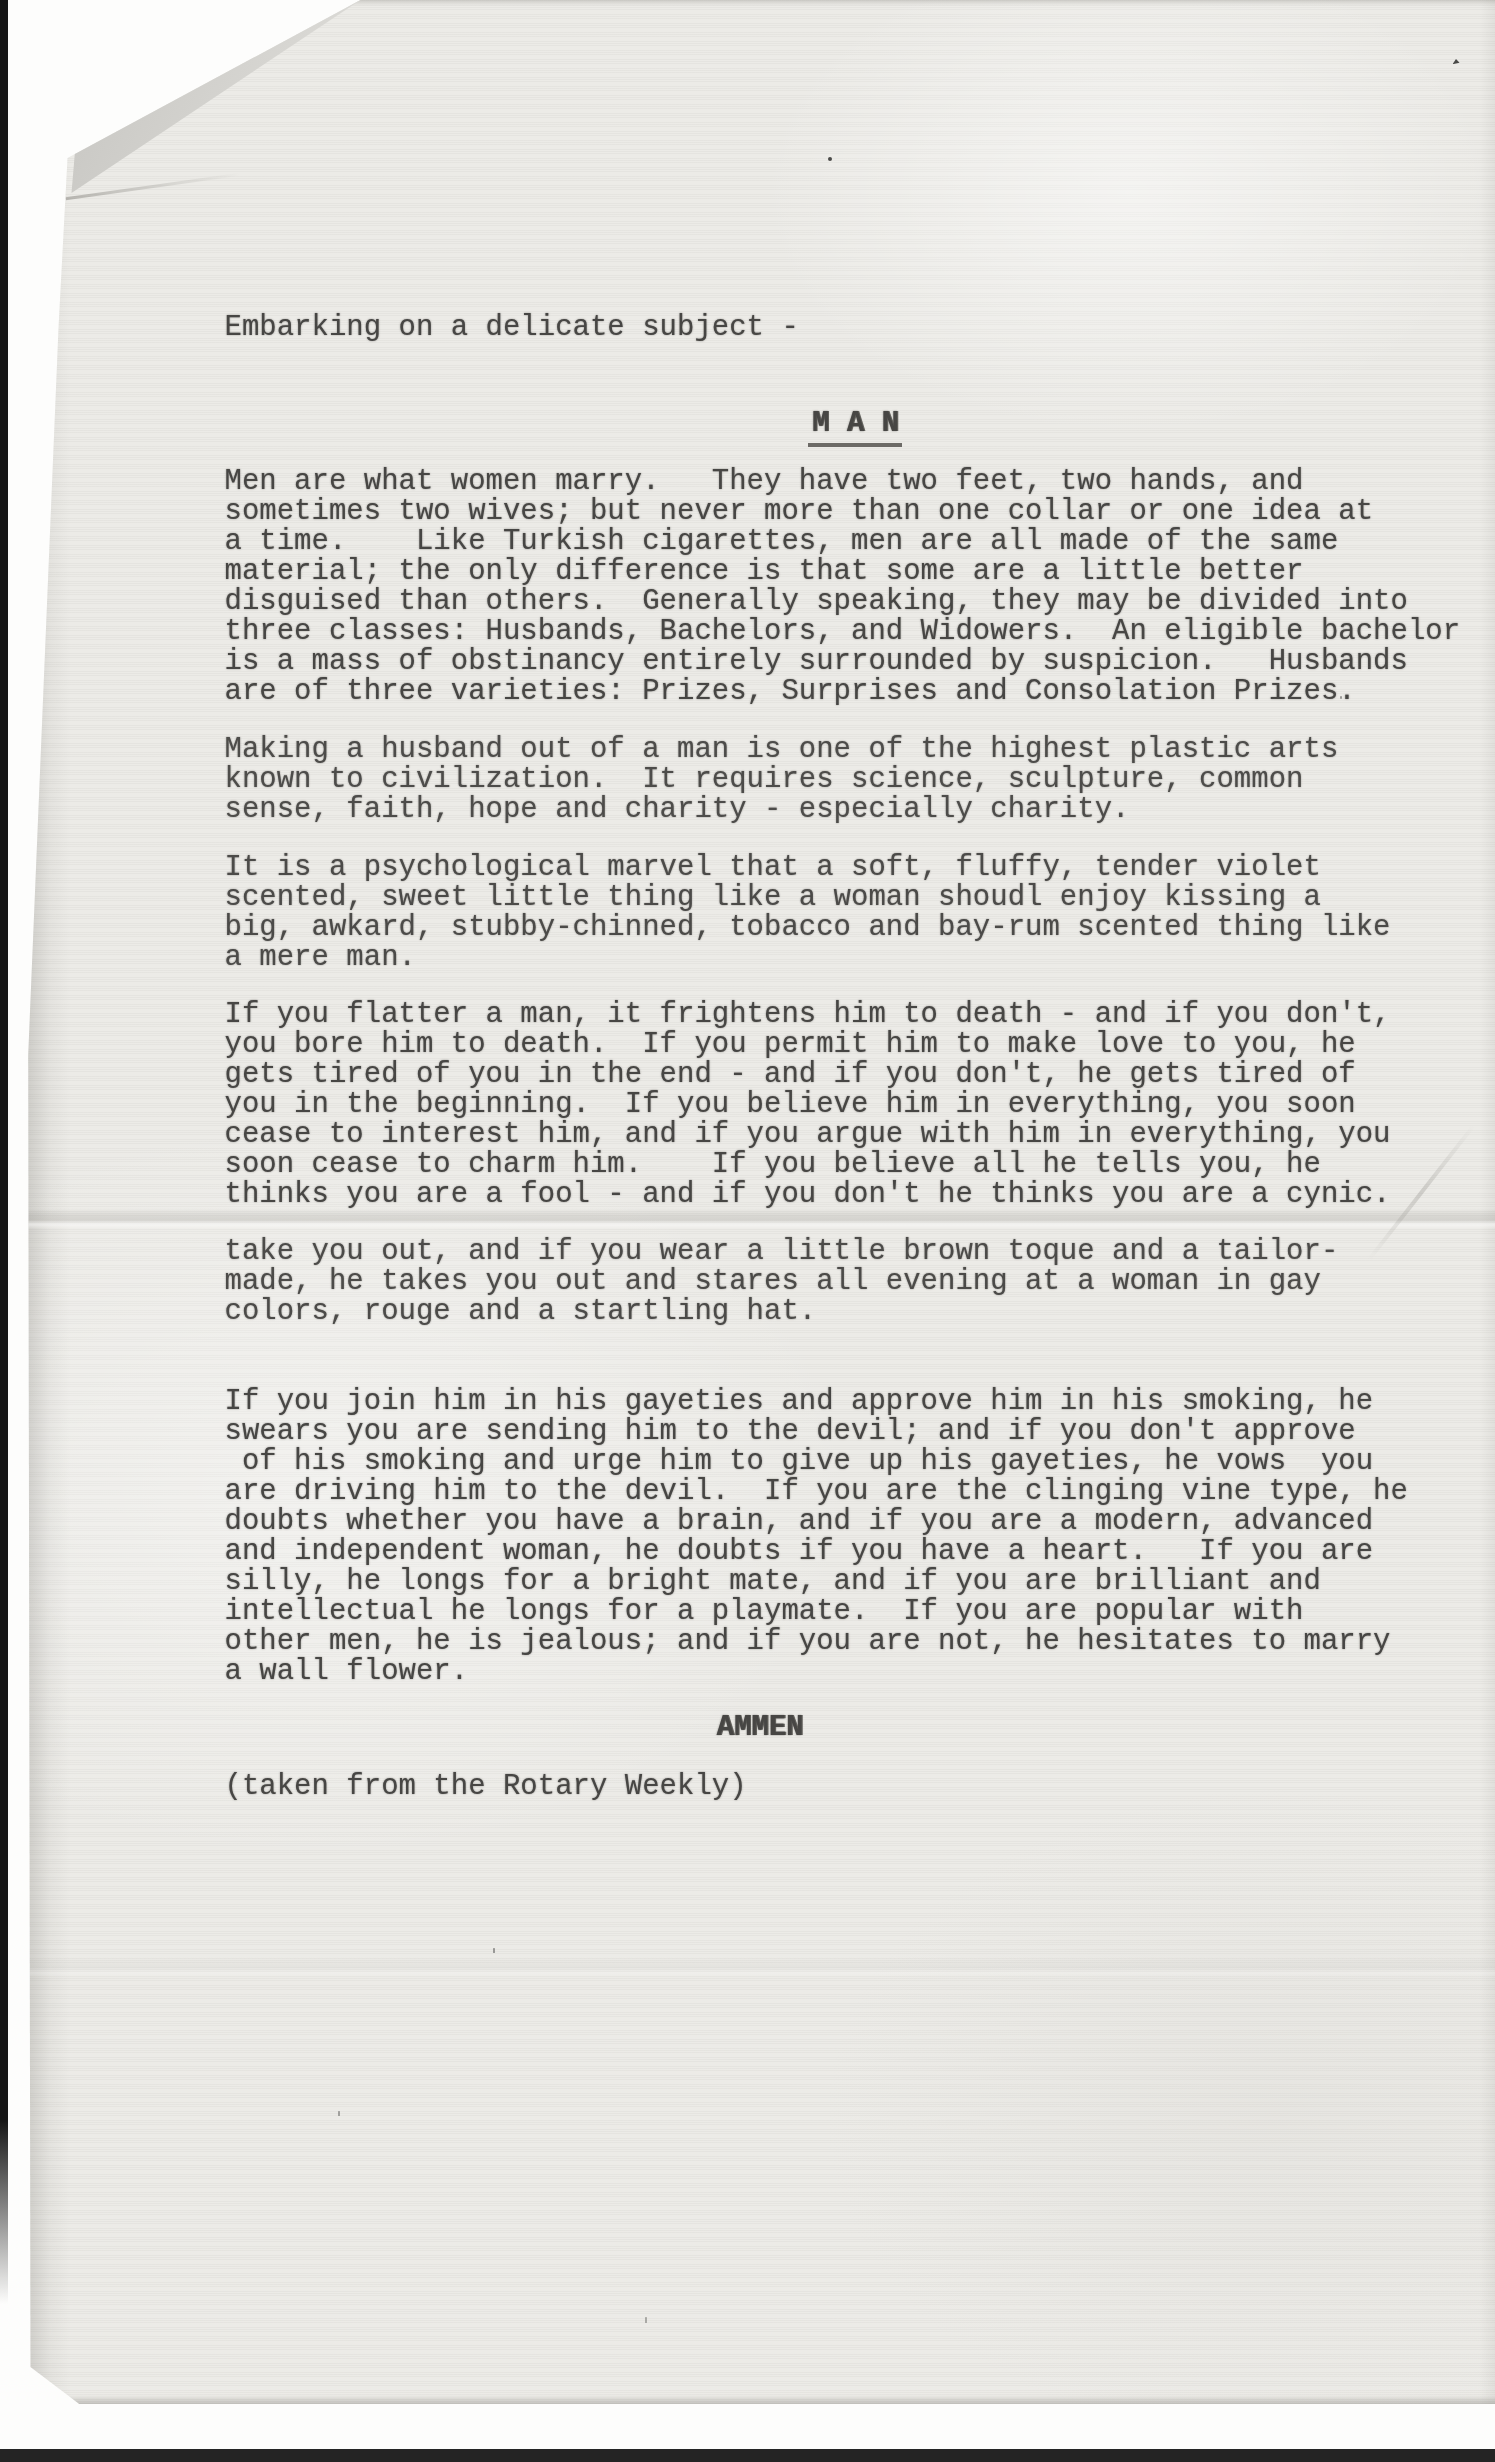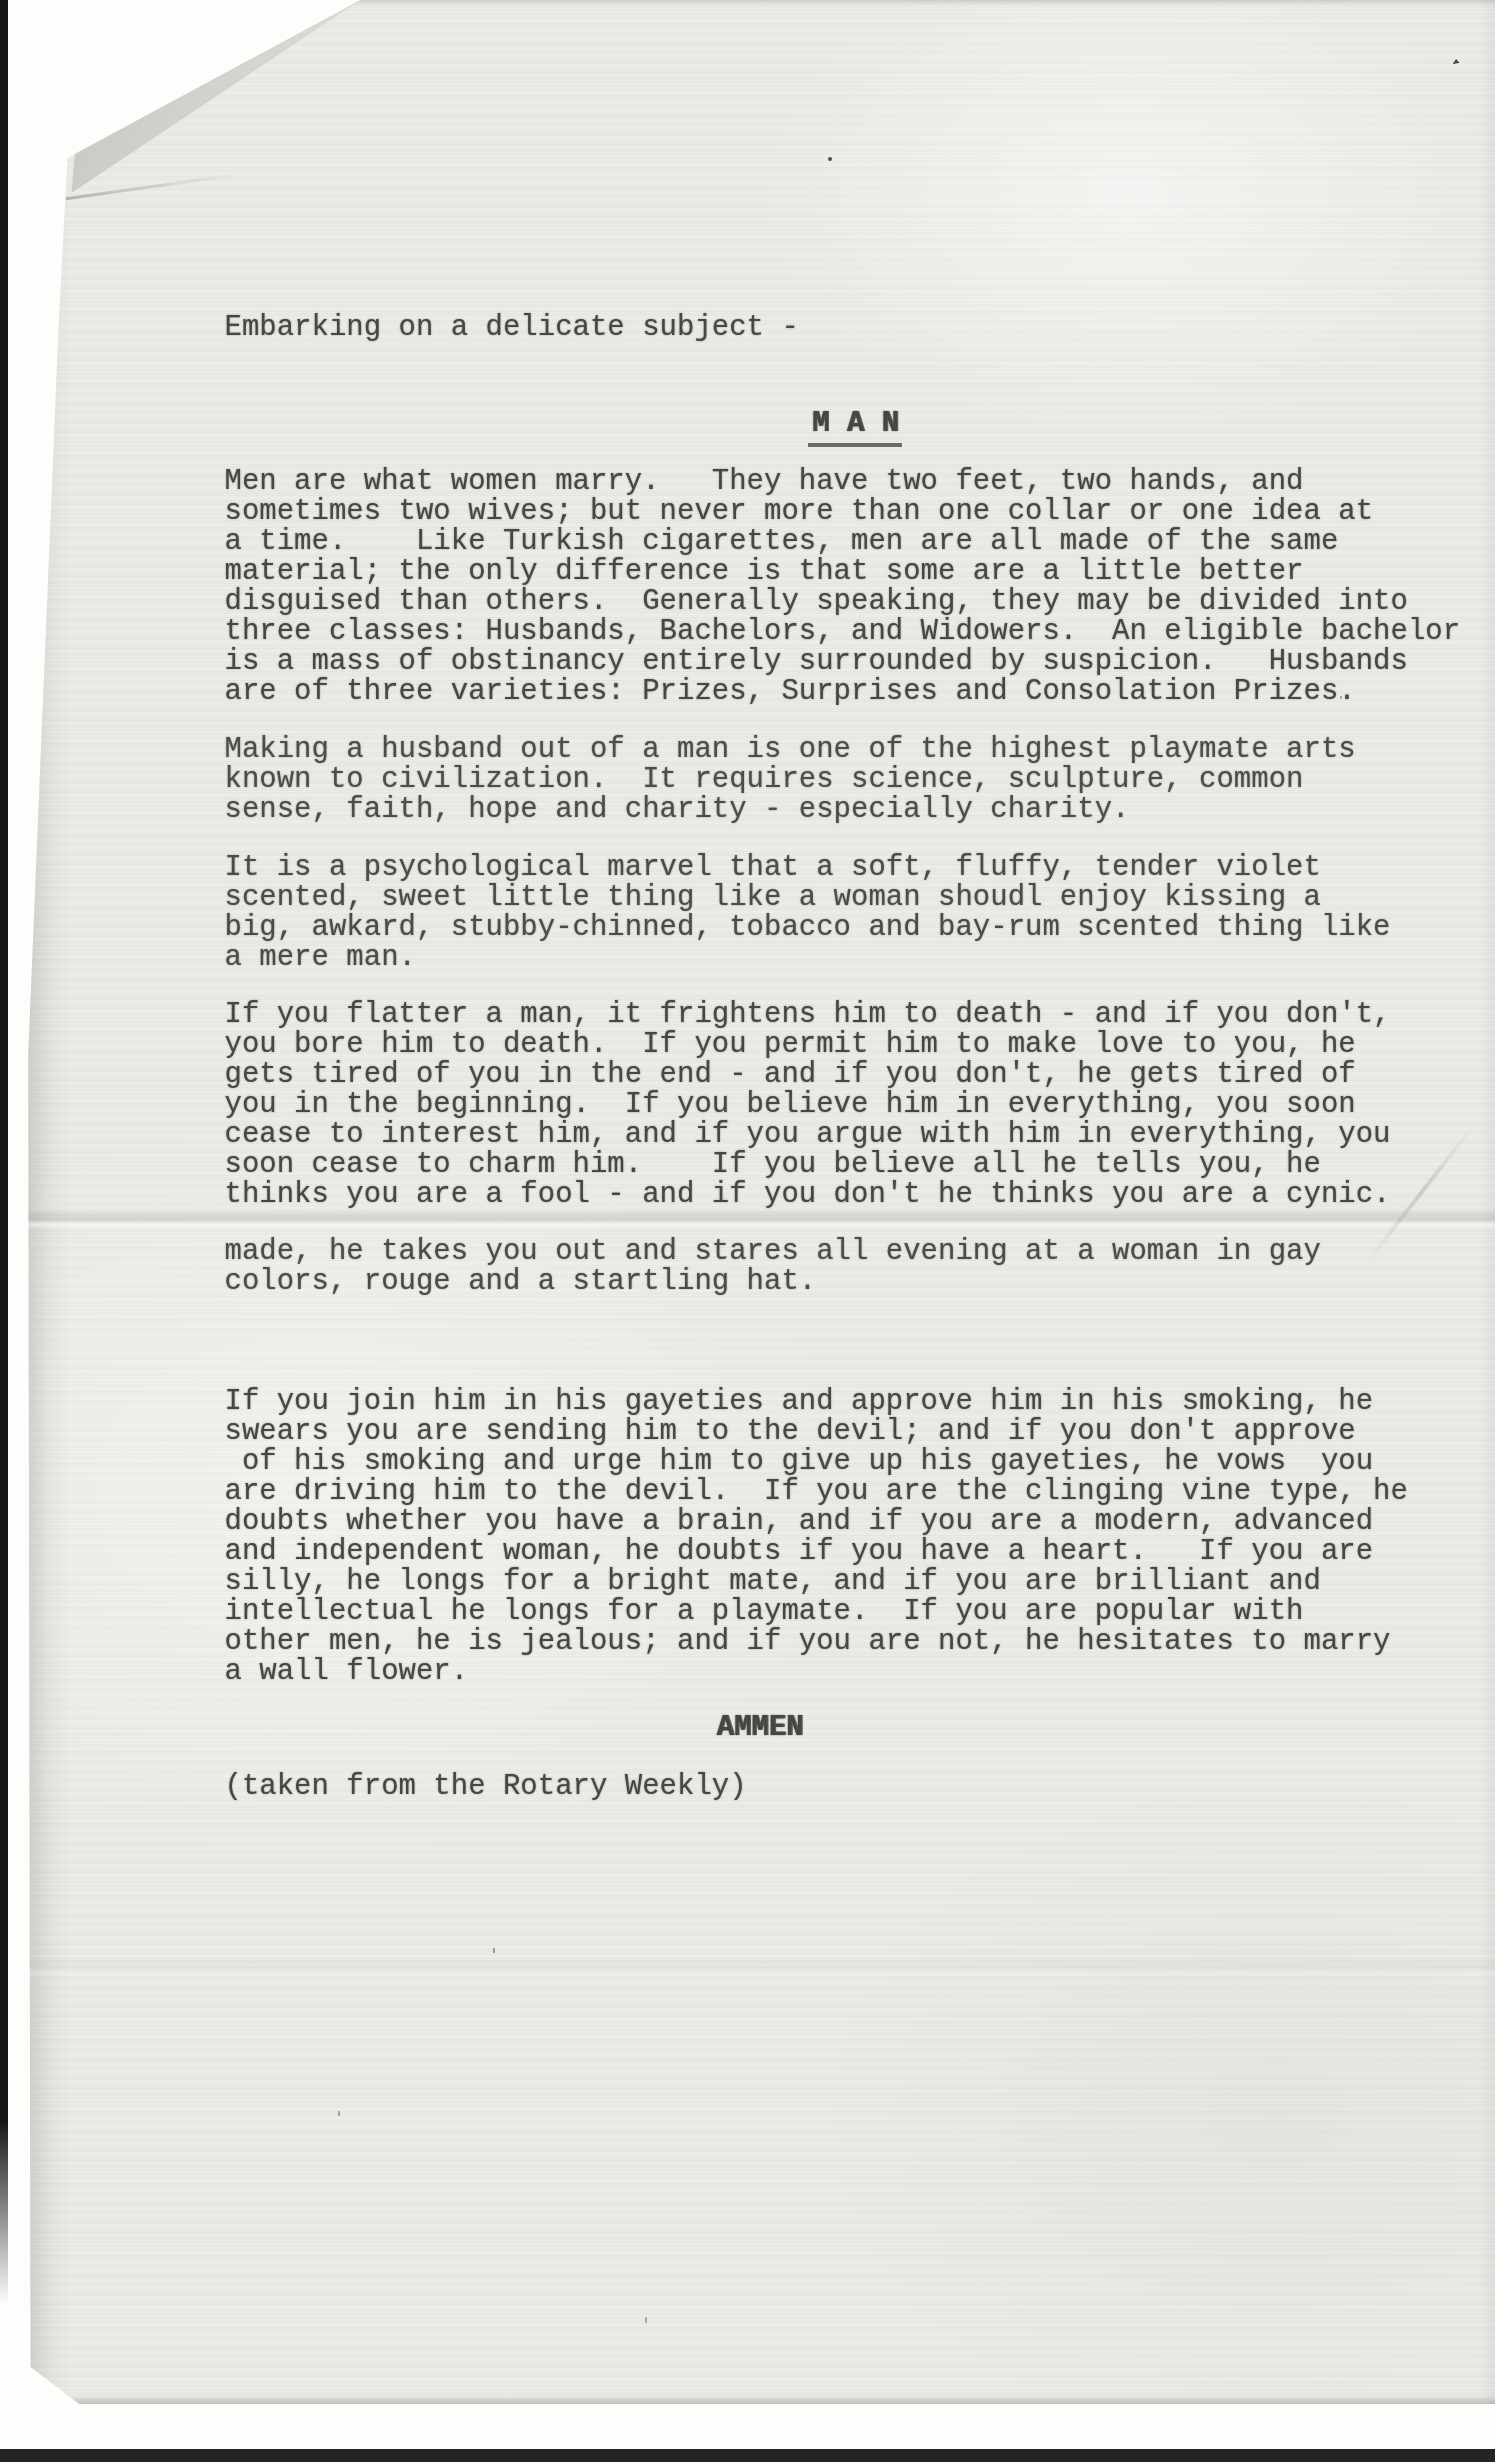--- a/index.html
+++ b/index.html
@@ -140,24 +140,24 @@
     <div class="speck speck-5"></div>
     <div class="speck speck-6"></div>
 
     <div class="typed subject">Embarking on a delicate subject -</div>
 
     <div class="typed doc-heading">
       <span class="heading-text">M A N</span>
     </div>
 
     <div class="typed para p1"><div class="tline">Men are what women marry.   They have two feet, two hands, and</div><div class="tline">sometimes two wives; but never more than one collar or one idea at</div><div class="tline">a time.    Like Turkish cigarettes, men are all made of the same</div><div class="tline">material; the only difference is that some are a little better</div><div class="tline">disguised than others.  Generally speaking, they may be divided into</div><div class="tline">three classes: Husbands, Bachelors, and Widowers.  An eligible bachelor</div><div class="tline">is a mass of obstinancy entirely surrounded by suspicion.   Husbands</div><div class="tline">are of three varieties: Prizes, Surprises and Consolation Prizes.</div></div>
-    <div class="typed para p2"><div class="tline">Making a husband out of a man is one of the highest playmate arts</div><div class="tline">known to civilization.  It requires science, sculpture, common</div><div class="tline">sense, faith, hope and charity - especially charity.</div></div>
+    <div class="typed para p2"><div class="tline">Making a husband out of a man is one of the highest plastic arts</div><div class="tline">known to civilization.  It requires science, sculpture, common</div><div class="tline">sense, faith, hope and charity - especially charity.</div></div>
     <div class="typed para p3"><div class="tline">It is a psychological marvel that a soft, fluffy, tender violet</div><div class="tline">scented, sweet little thing like a woman shoudl enjoy kissing a</div><div class="tline">big, awkard, stubby-chinned, tobacco and bay-rum scented thing like</div><div class="tline">a mere man.</div></div>
     <div class="typed para p4"><div class="tline">If you flatter a man, it frightens him to death - and if you don't,</div><div class="tline">you bore him to death.  If you permit him to make love to you, he</div><div class="tline">gets tired of you in the end - and if you don't, he gets tired of</div><div class="tline">you in the beginning.  If you believe him in everything, you soon</div><div class="tline">cease to interest him, and if you argue with him in everything, you</div><div class="tline">soon cease to charm him.    If you believe all he tells you, he</div><div class="tline">thinks you are a fool - and if you don't he thinks you are a cynic.</div></div>
-    <div class="typed para p5"><div class="tline">made, he takes you out and stares all evening at a woman in gay</div><div class="tline">colors, rouge and a startling hat.</div></div>
+    <div class="typed para p5"><div class="tline">take you out, and if you wear a little brown toque and a tailor-</div><div class="tline">made, he takes you out and stares all evening at a woman in gay</div><div class="tline">colors, rouge and a startling hat.</div></div>
     <div class="typed para p6"><div class="tline">If you join him in his gayeties and approve him in his smoking, he</div><div class="tline">swears you are sending him to the devil; and if you don't approve</div><div class="tline"> of his smoking and urge him to give up his gayeties, he vows  you</div><div class="tline">are driving him to the devil.  If you are the clinging vine type, he</div><div class="tline">doubts whether you have a brain, and if you are a modern, advanced</div><div class="tline">and independent woman, he doubts if you have a heart.   If you are</div><div class="tline">silly, he longs for a bright mate, and if you are brilliant and</div><div class="tline">intellectual he longs for a playmate.  If you are popular with</div><div class="tline">other men, he is jealous; and if you are not, he hesitates to marry</div><div class="tline">a wall flower.</div></div>
 
     <div class="typed amen">AMMEN</div>
     <div class="typed attribution">(taken from the Rotary Weekly)</div>
   </div>
 
   <div class="edge-strip-bottom"></div>
 </div>
 
 

